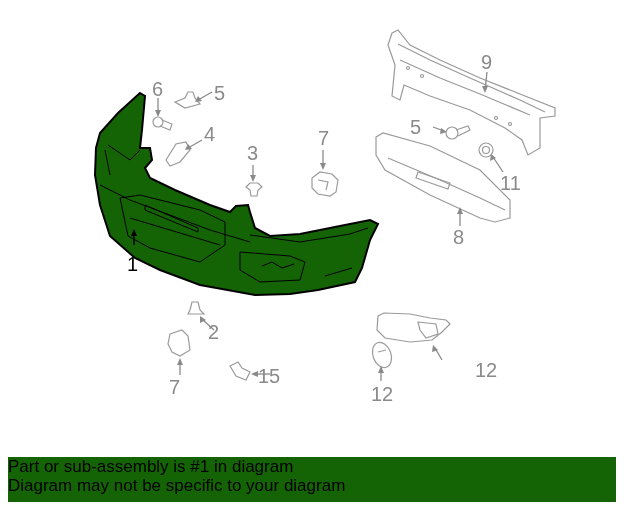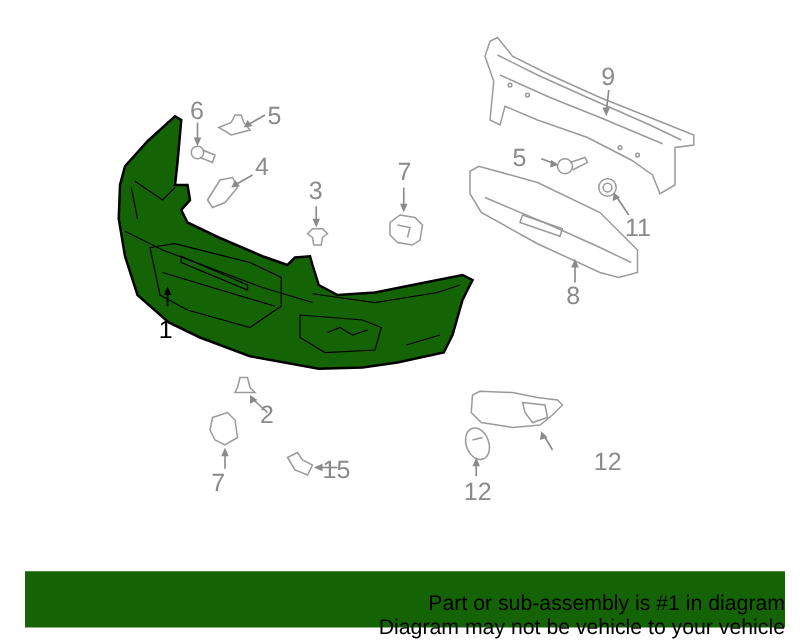--- a/index.html
+++ b/index.html
@@ -1,20 +1,20 @@
 <!DOCTYPE html>
 <html><head>
 <meta charset="utf-8">
 <style>
   html, body { margin: 0; padding: 0; background: #ffffff; }
   body { width: 640px; height: 512px; position: relative; overflow: hidden; font-family: "Liberation Sans", sans-serif; }
   #diagram { position: absolute; left: 0; top: 0; width: 640px; height: 512px; }
   .callout { position: absolute; font-family: "Liberation Sans", sans-serif; font-size: 20px; color: #8a8a8a; line-height: 1; }
   .callout.primary { color: #000000; }
-  #banner { position: absolute; left: 20px; top: 457px; width: 608px; height: 45px; background: #146405; color: #000; text-align: right; font-family: "Liberation Sans", sans-serif; font-size: 17px; line-height: 19px; padding-top: 16px; box-sizing: border-box; }
+  #banner { position: absolute; left: 8px; top: 457px; width: 608px; height: 45px; background: #146405; color: #000; text-align: left; font-family: "Liberation Sans", sans-serif; font-size: 17px; line-height: 19px; padding-top: 0; box-sizing: border-box; }
   #banner div { white-space: nowrap; }
   .part { fill: none; stroke: #9a9a9a; stroke-width: 1.2; }
   .arrow { stroke: #8a8a8a; stroke-width: 1.3; fill: none; }
 </style>
 </head>
 <body>
 
 <svg id="diagram" viewBox="0 0 640 512" xmlns="http://www.w3.org/2000/svg">
 
   <g>
@@ -144,14 +144,14 @@
 <div class="callout" style="left:481px;top:52px;">9</div>
 <div class="callout" style="left:410px;top:117px;">5</div>
 <div class="callout" style="left:500px;top:173px;">11</div>
 <div class="callout" style="left:441px;top:360px;margin-left:34px;">12</div>
 <div class="callout" style="left:371px;top:384px;">12</div>
 <div class="callout" style="left:169px;top:377px;">7</div>
 <div class="callout" style="left:258px;top:366px;">15</div>
 
 <div id="banner">
   <div>Part or sub-assembly is #1 in diagram</div>
-  <div>Diagram may not be vehicle to your vehicle</div>
+  <div>Diagram may not be specific to your diagram</div>
 </div>
 
 </body></html>

